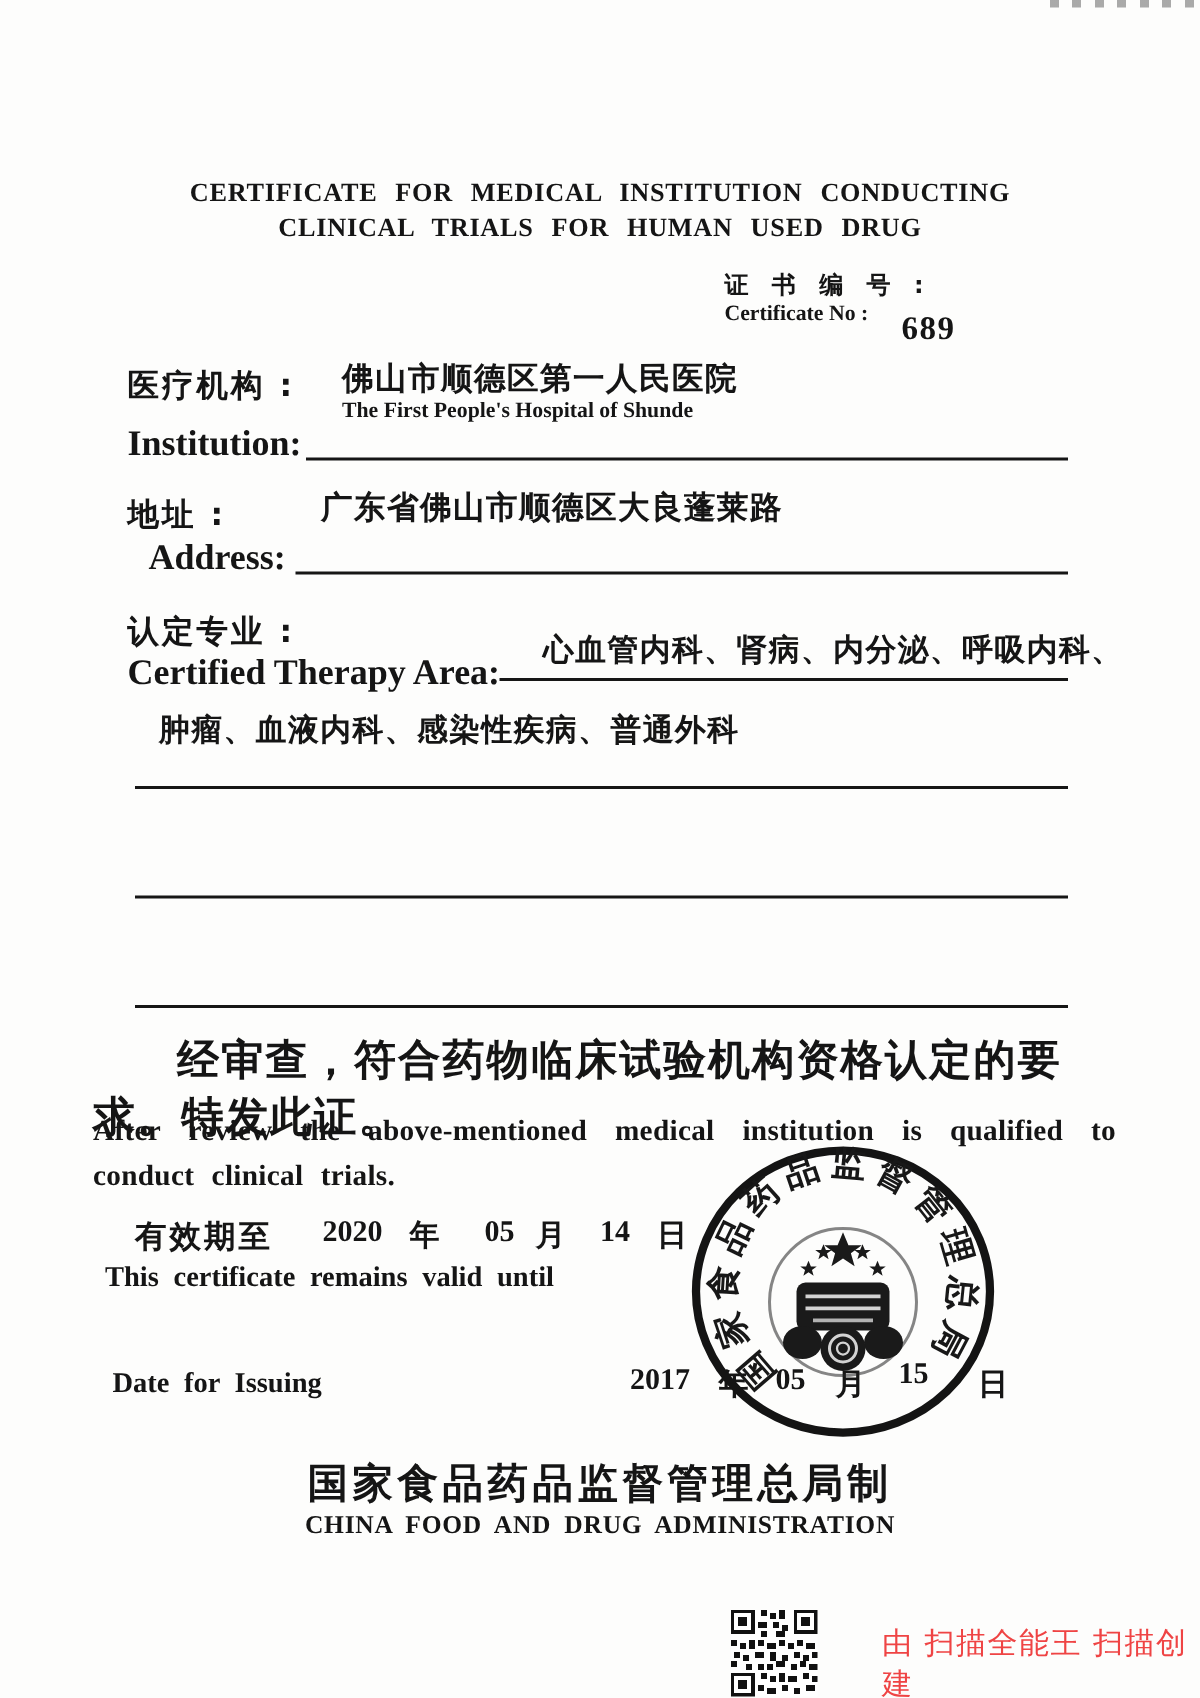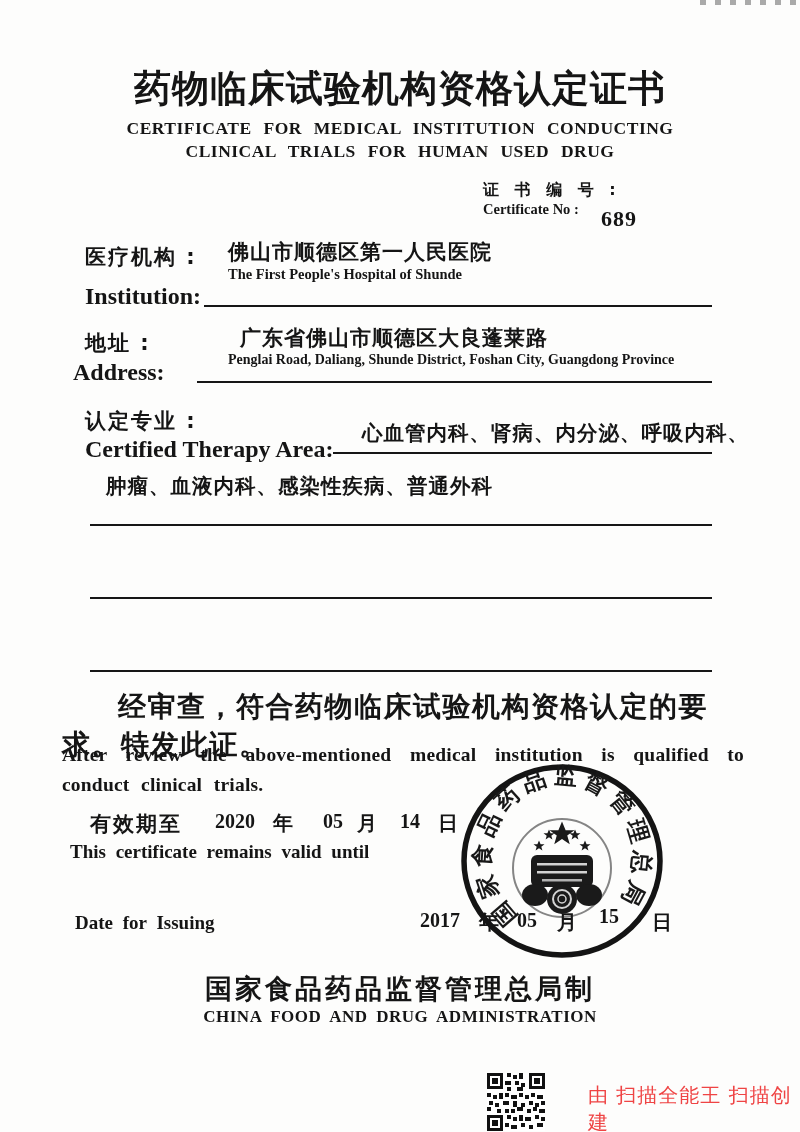--- a/index.html
+++ b/index.html
@@ -37,38 +37,36 @@
           background:repeating-linear-gradient(90deg,#444 0 6px,transparent 6px 15px);}
   svg text{font-family:"DejaVu Sans","Liberation Sans",sans-serif;}
 </style>
 </head>
 <body>
 
 <div class="page">
 
   <div class="abs specks"></div>
 
-  <div class="abs title zh">药物临床试验机构资格认定证书</div>
   <div class="abs sub sub1 en">CERTIFICATE FOR MEDICAL INSTITUTION CONDUCTING</div>
   <div class="abs sub sub2 en">CLINICAL TRIALS FOR HUMAN USED DRUG</div>
 
   <div class="abs certno-zh zh">证 书 编 号 :</div>
   <div class="abs certno-en en">Certificate No :</div>
   <div class="abs certno-val en">689</div>
 
   <div class="abs lab-zh zh" style="left:85px;top:243px;">医疗机构 :</div>
   <div class="abs val-zh zh" style="left:228px;top:238px;">佛山市顺德区第一人民医院</div>
   <div class="abs val-en en" style="left:228px;top:266px;">The First People's Hospital of Shunde</div>
   <div class="abs lab-en en" style="left:85px;top:283px;">Institution:</div>
   <div class="abs rule" style="left:204px;top:305px;width:508px;"></div>
 
   <div class="abs lab-zh zh" style="left:85px;top:329px;">地址 :</div>
-  <div class="abs val-zh zh" style="left:240px;top:324px;">广东省佛山市顺德区大良蓬莱路</div>
-  <div class="abs val-en en" style="left:228px;top:352px;font-size:14px;">Penglai Road, Daliang, Shunde District, Foshan City, Guangdong Province</div>
-  <div class="abs lab-en en" style="left:73px;top:359px;">Address:</div>
+  <div class="abs val-zh zh" style="left:214px;top:324px;">广东省佛山市顺德区大良蓬莱路</div>
+  <div class="abs lab-en en" style="left:99px;top:359px;">Address:</div>
   <div class="abs rule" style="left:197px;top:381px;width:515px;"></div>
 
   <div class="abs lab-zh zh" style="left:85px;top:407px;">认定专业 :</div>
   <div class="abs lab-en en" style="left:85px;top:436px;">Certified Therapy Area:</div>
   <div class="abs val-zh zh" style="left:362px;top:419px;font-size:20.5px;">心血管内科、肾病、内分泌、呼吸内科、</div>
   <div class="abs rule" style="left:333px;top:452px;width:379px;"></div>
   <div class="abs val-zh zh" style="left:106px;top:472px;font-size:20.5px;">肿瘤、血液内科、感染性疾病、普通外科</div>
 
   <div class="abs rule" style="left:90px;top:524px;width:622px;"></div>
   <div class="abs rule" style="left:90px;top:597px;width:622px;"></div>

